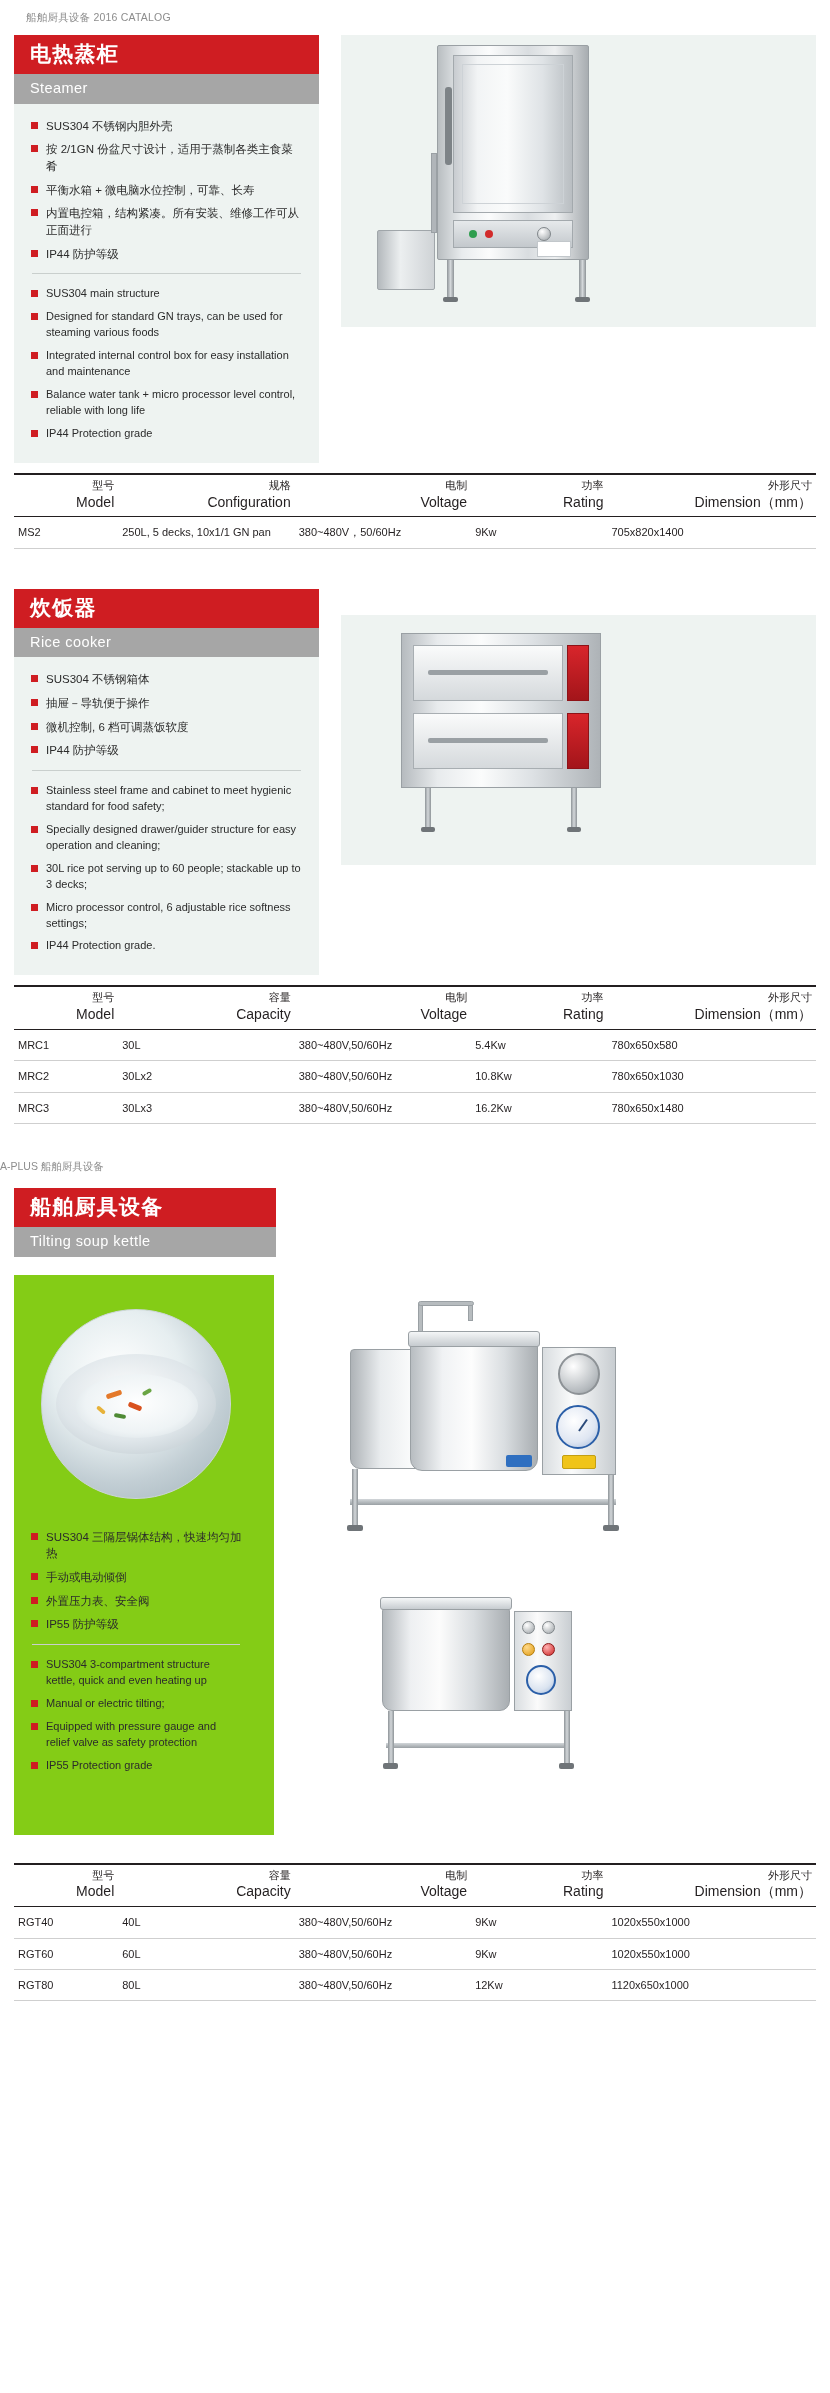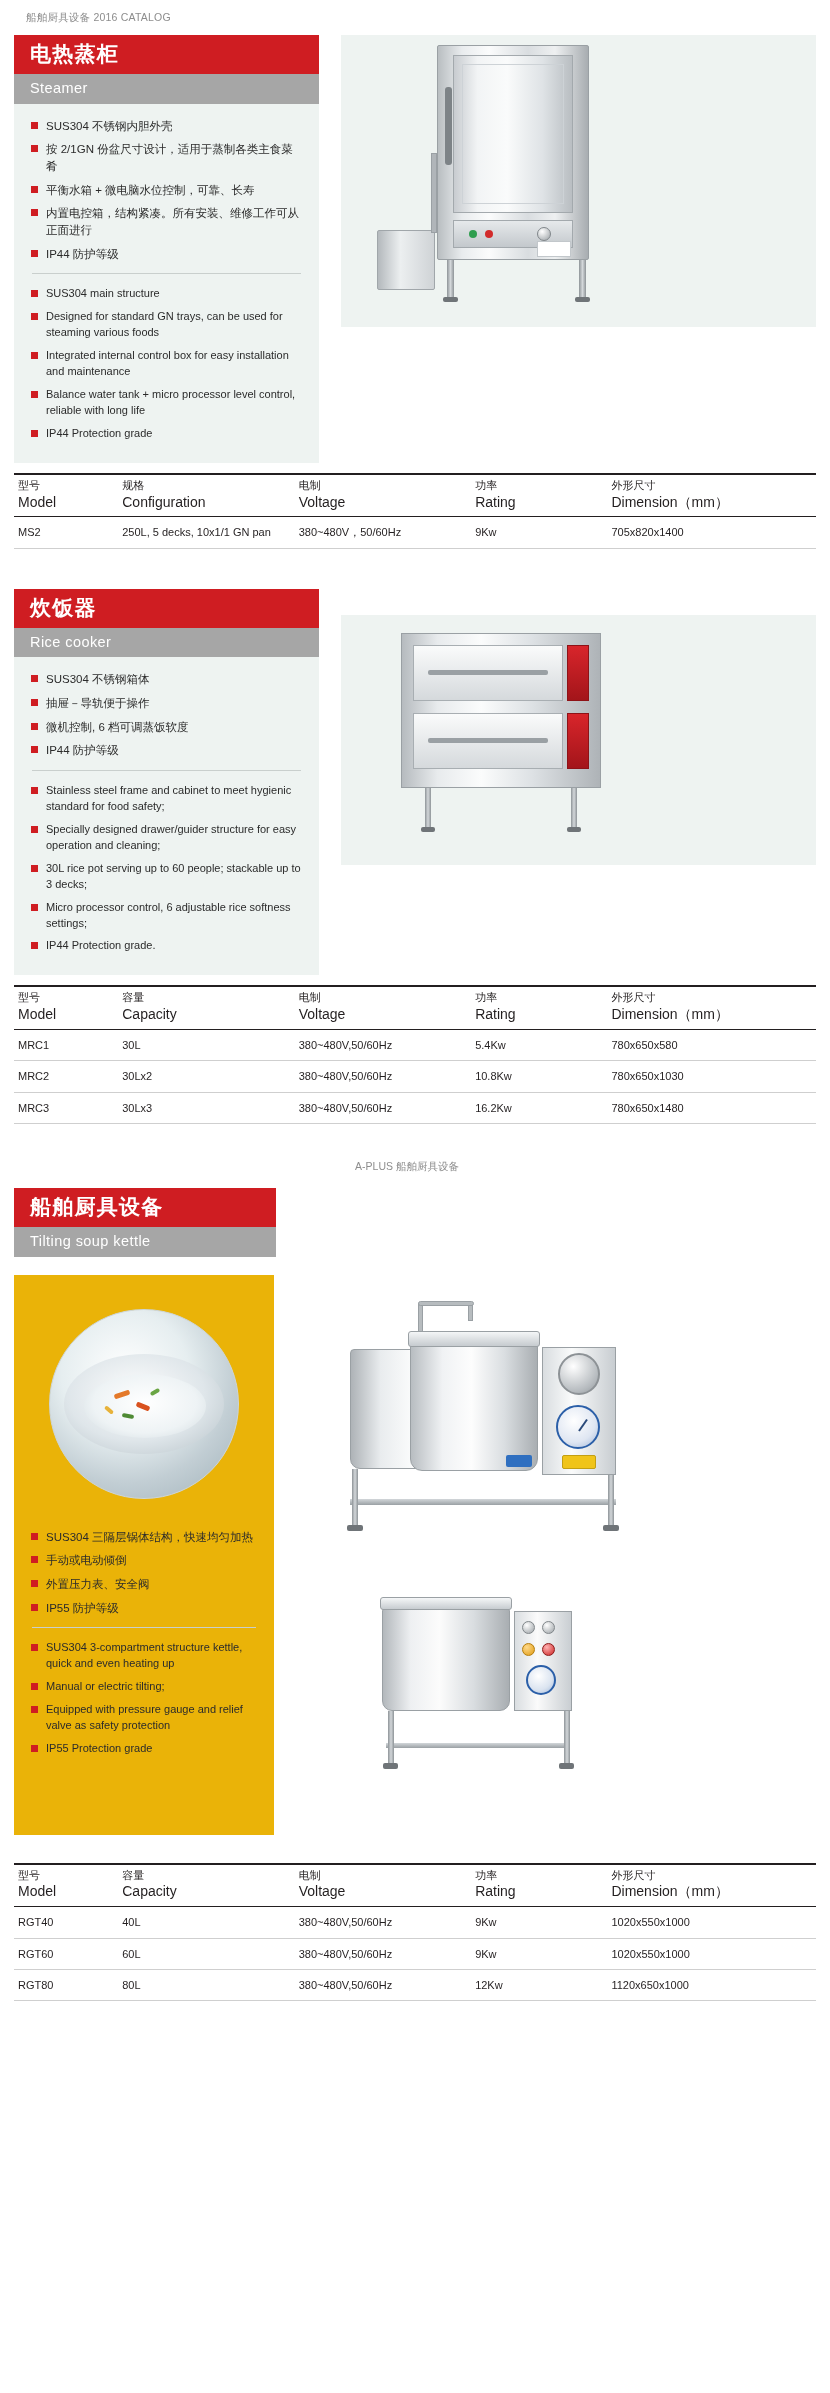--- a/index.html
+++ b/index.html
@@ -77,21 +77,21 @@
   }
 
   
   table.spec {
     width: 100%;
     border-collapse: collapse;
     font-size: 11px;
     margin-top: 10px;
   }
   table.spec th {
-    text-align: left;
+    text-align: right;
     font-weight: normal;
     padding: 3px 4px 5px 4px;
     vertical-align: top;
     line-height: 1.35;
     border-top: 2px solid #231f20;
     border-bottom: 1px solid #231f20;
   }
   table.spec th .cn { display: block; font-size: 11px; }
   table.spec th .en { display: block; font-size: 14px; }
   table.spec td {
@@ -223,35 +223,35 @@
   }
   .rc-leg.l { left: 84px; }
   .rc-leg.r { left: 230px; }
   .rc-foot { position: absolute; top: 212px; width: 14px; height: 5px; background: #6f7478; border-radius: 2px; }
   .rc-foot.l { left: 80px; }
   .rc-foot.r { left: 226px; }
 
   
   .page2 { margin-top: 36px; }
   .brand2 {
-    text-align: center;
+    text-align: left;
     font-size: 10.5px;
     color: #8d8d8d;
     padding-right: 16px;
     margin-bottom: 14px;
   }
   .kettle-grid {
     display: grid;
     grid-template-columns: 260px 1fr;
     column-gap: 16px;
     padding: 0 14px;
   }
   .kettle-left {
-    background: #eab308;
-    padding: 18px 16px 18px 16px;
+    background: #84cc16;
+    padding: 18px 32px 18px 16px;
     position: relative;
     min-height: 560px;
   }
   .food-circle {
     width: 190px; height: 190px; border-radius: 50%;
     margin: 16px auto 30px auto;
     background:
       radial-gradient(circle at 40% 34%, #ffffff 0%, #e6eef0 38%, #c2ced4 65%, #9fb0b8 100%);
     position: relative;
     overflow: hidden;

